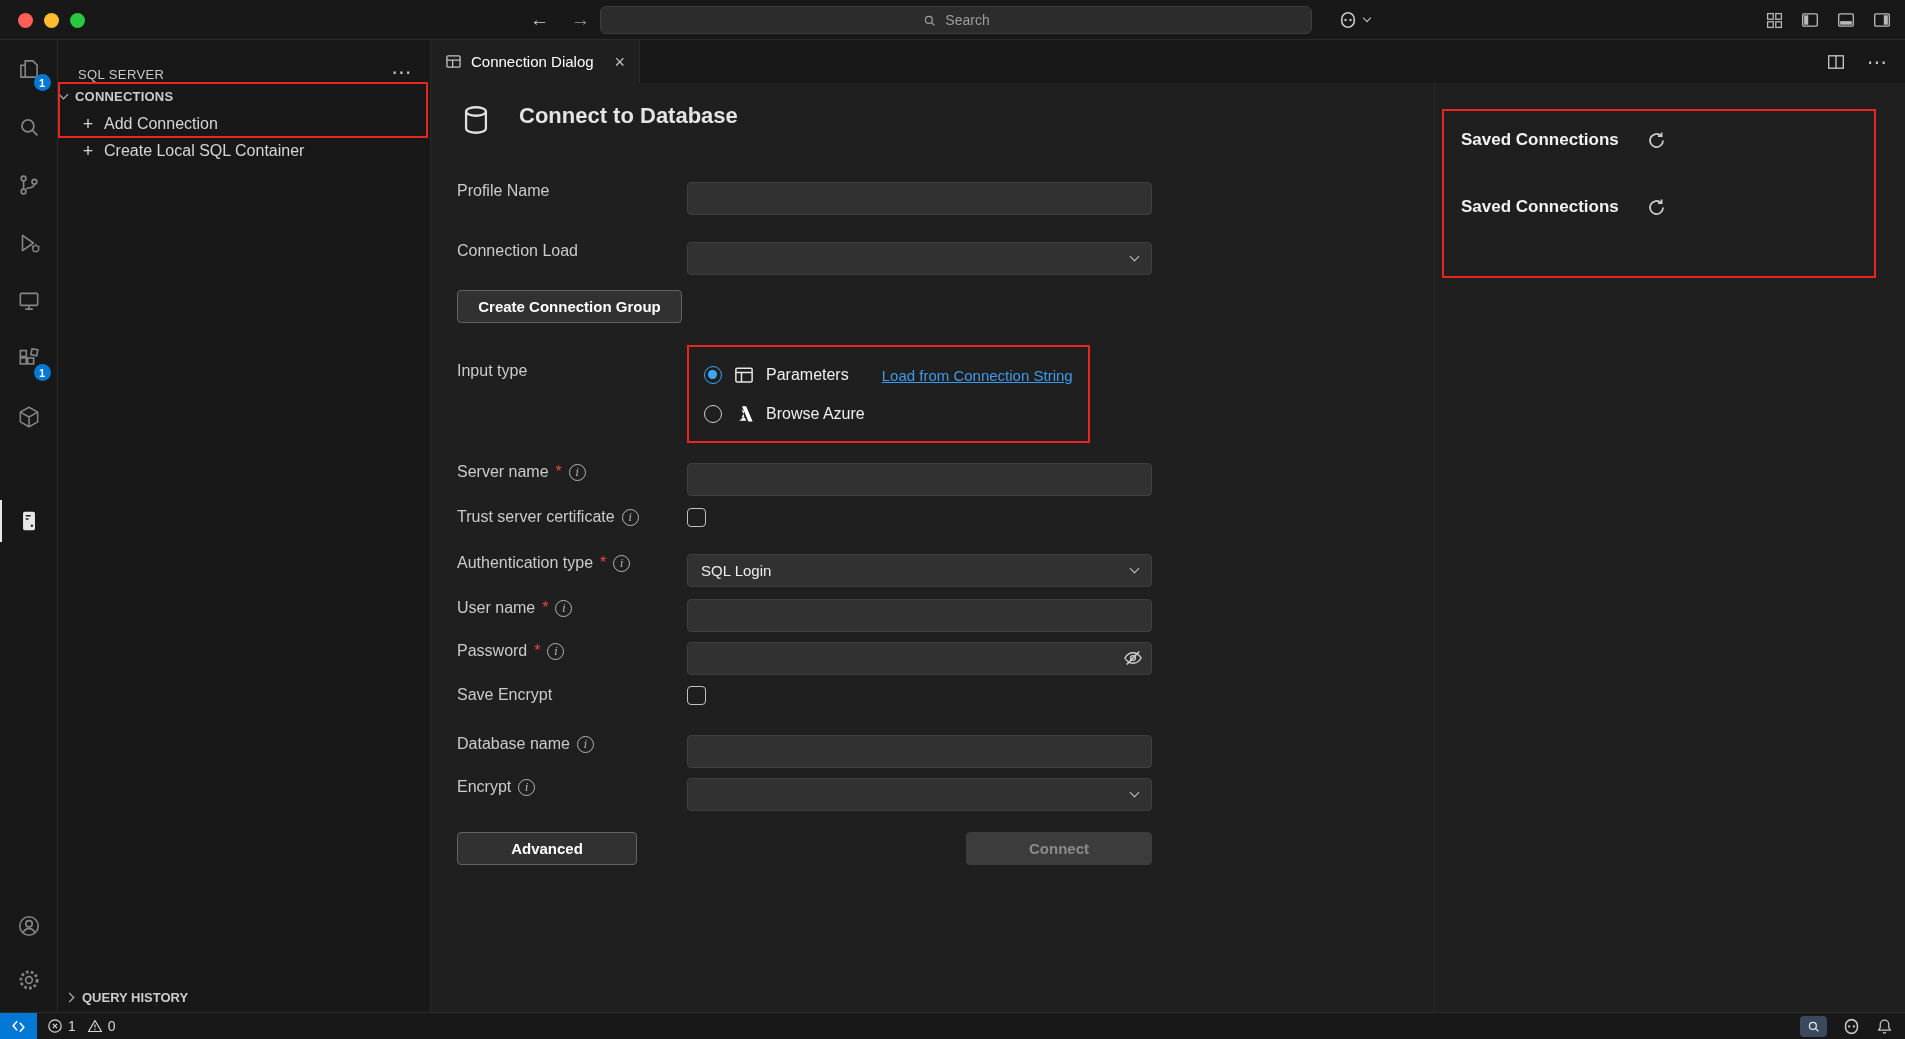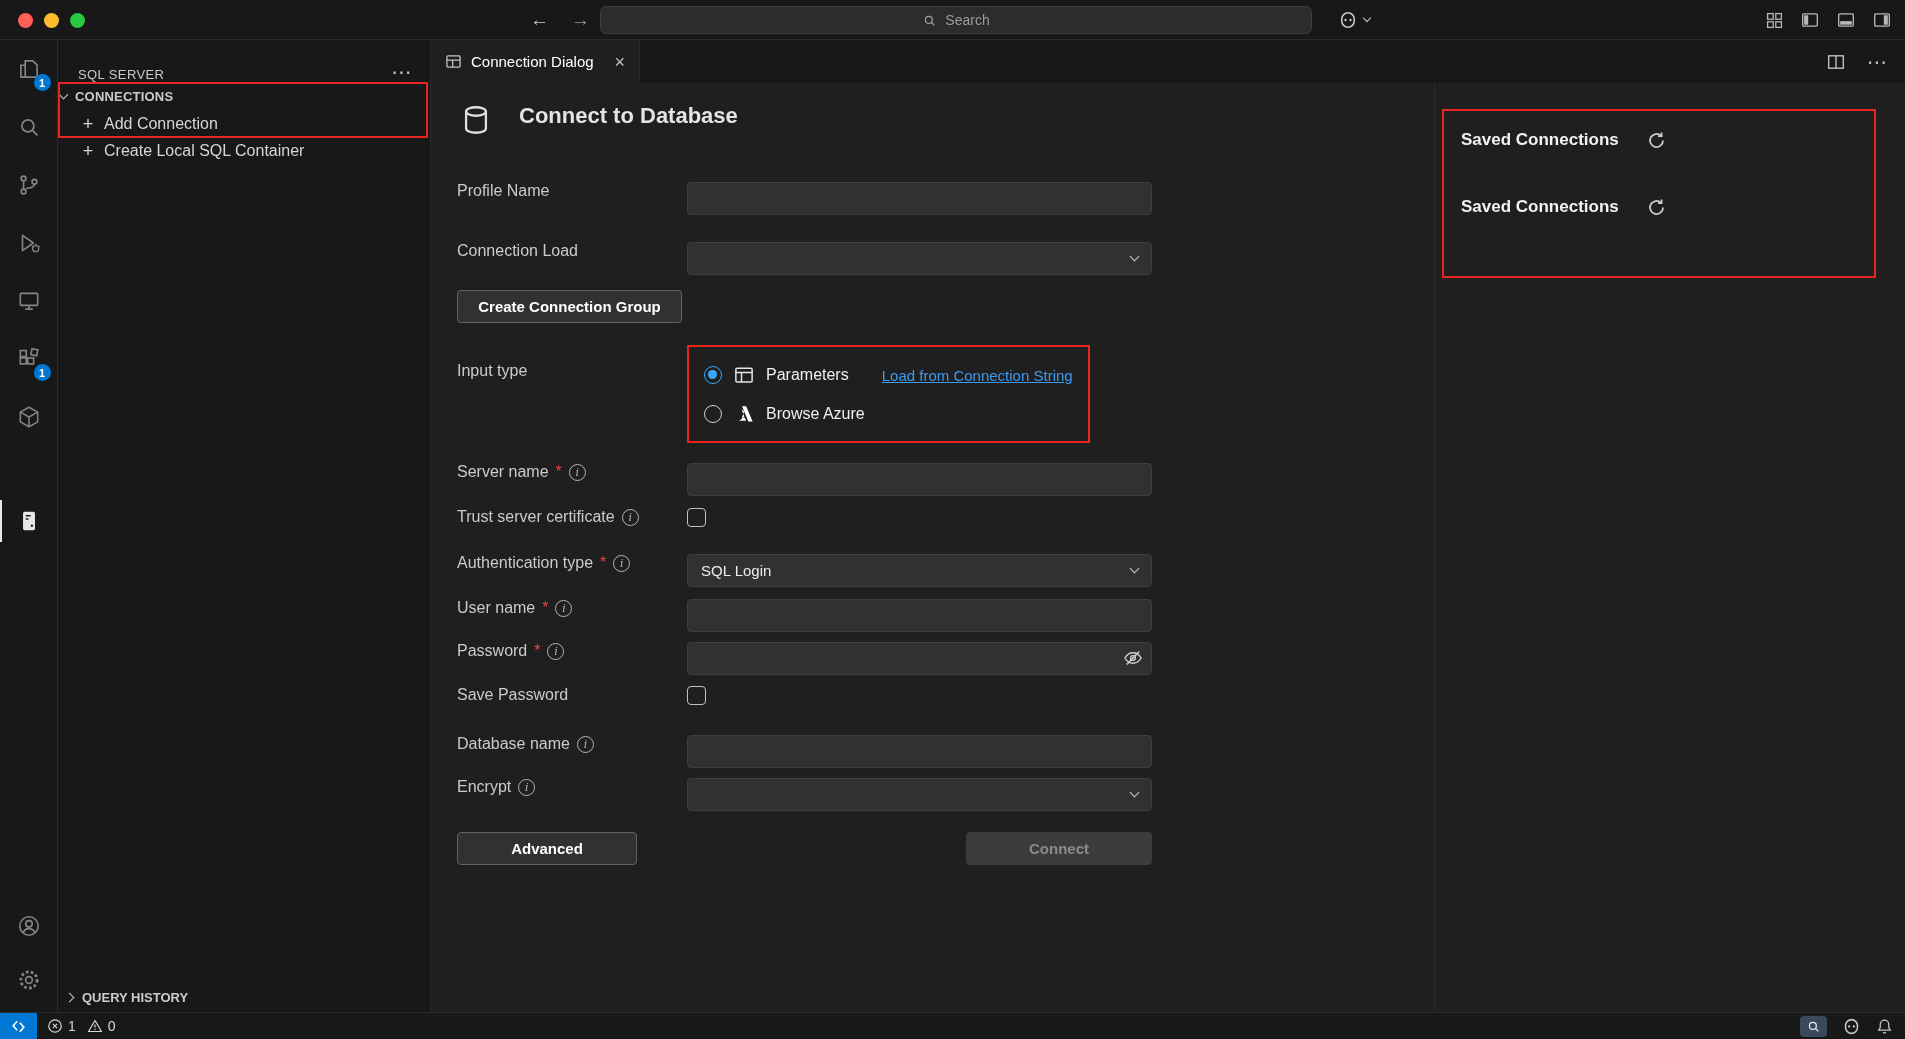--- a/index.html
+++ b/index.html
@@ -393,21 +393,21 @@
                     <path d="M1.5 8s2.5-4.2 6.5-4.2S14.5 8 14.5 8 12 12.2 8 12.2 1.5 8 1.5 8z" fill="none" stroke="#d0d0d0" stroke-width="1.1"></path>
                     <circle cx="8" cy="8" r="1.9" fill="none" stroke="#d0d0d0" stroke-width="1.1"></circle>
                     <path d="M3 13.2L13 2.8" stroke="#d0d0d0" stroke-width="1.3"></path>
                   </svg>
               </span>
             </div>
           </div>
 
           <div class="row" style="top:603px;height:26px">
             <div class="lbl">
-                <span>Save Password</span>
+                <span>Save Encrypt</span>
               </div>
             <span class="checkbox"></span>
           </div>
 
           <div class="row" style="top:652px;height:33px">
             <div class="lbl">
               <span>Database name</span>
               <span class="info">i</span>
             </div>
             <div class="control"><input class="txt" type="text" style=""></div>

